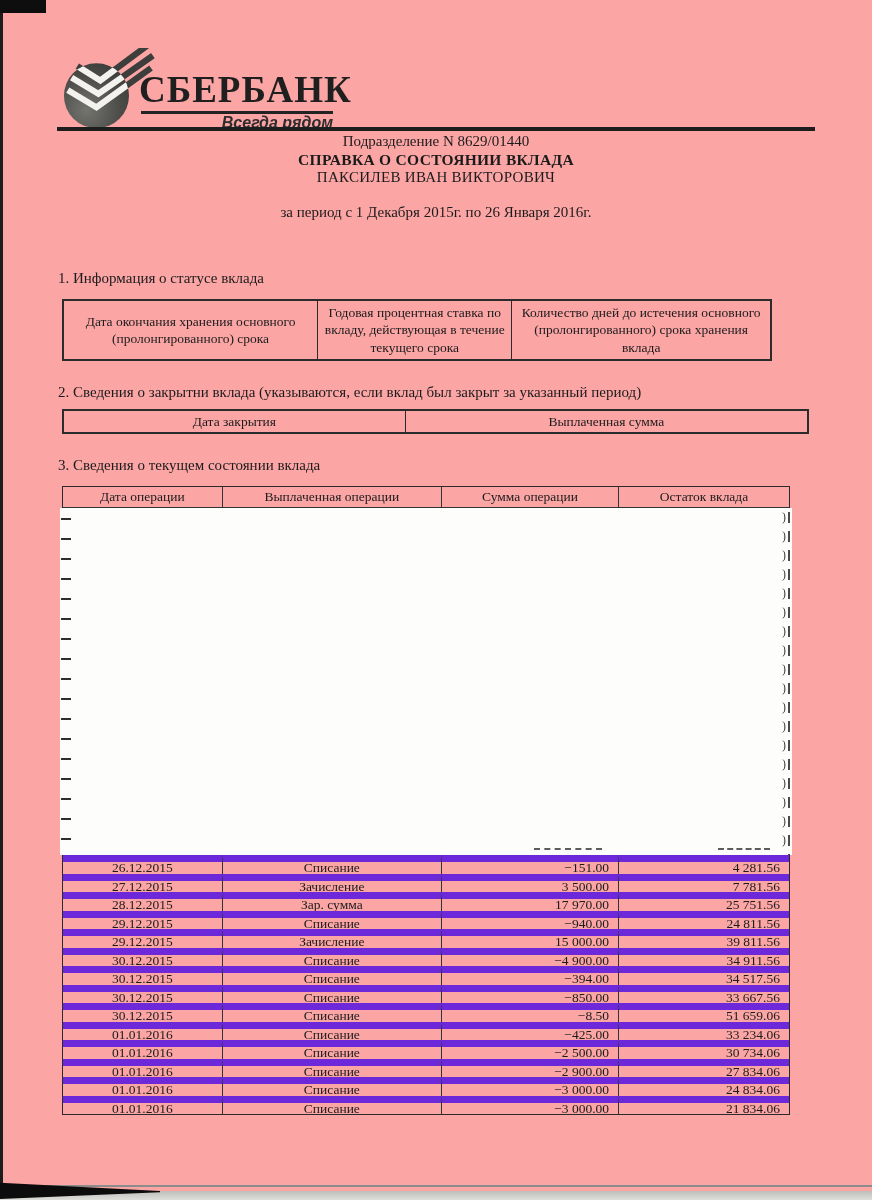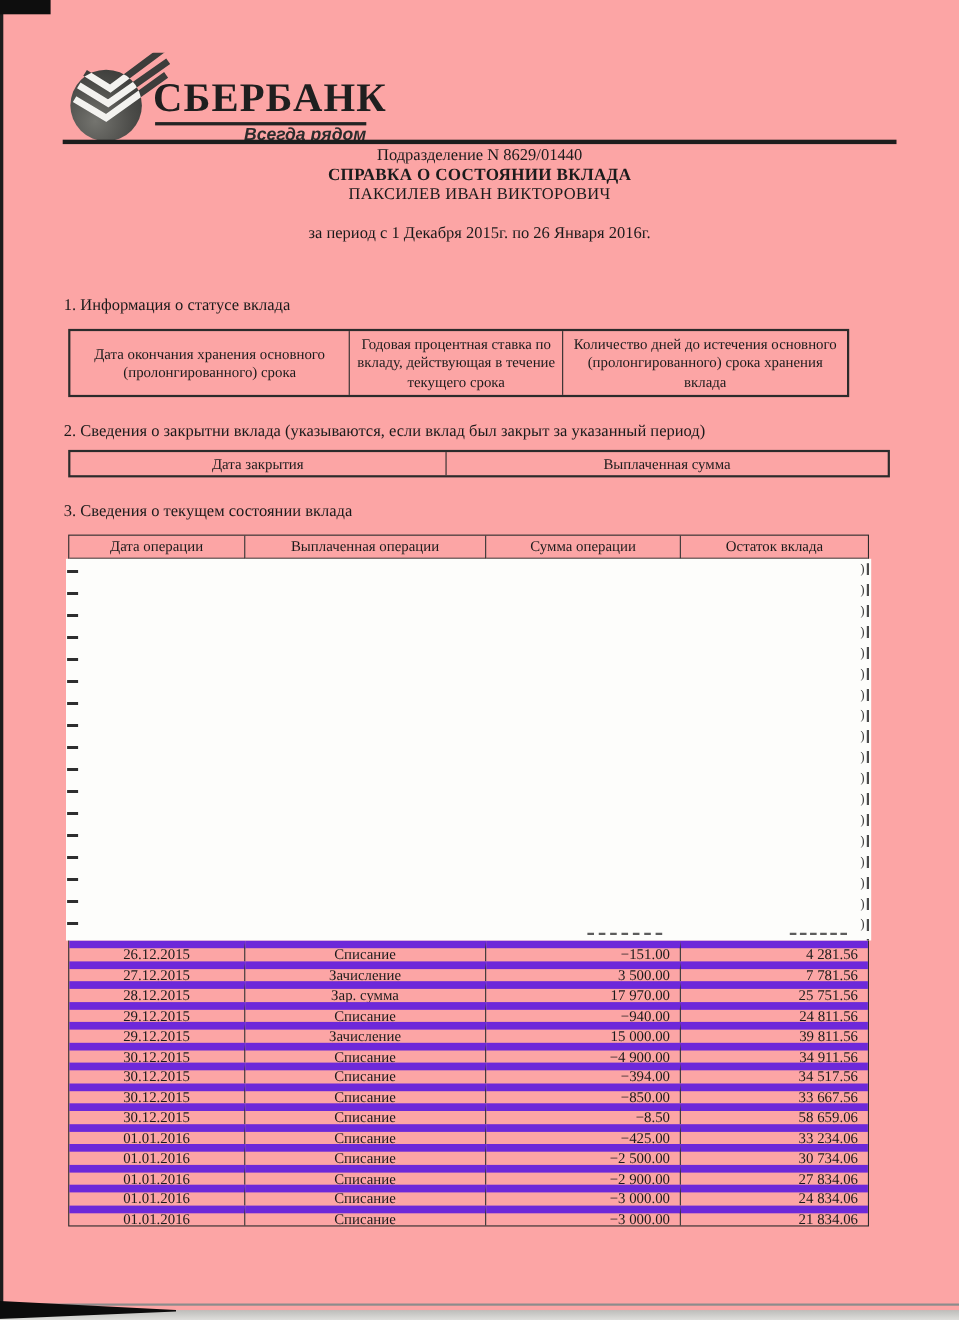--- a/index.html
+++ b/index.html
@@ -216,21 +216,21 @@
     <div class="tbl-row ops-row">
       <div class="cell c-date">30.12.2015</div>
       <div class="cell c-name">Списание</div>
       <div class="cell c-amount num">−850.00</div>
       <div class="cell c-balance num">33 667.56</div>
     </div>
     <div class="tbl-row ops-row">
       <div class="cell c-date">30.12.2015</div>
       <div class="cell c-name">Списание</div>
       <div class="cell c-amount num">−8.50</div>
-      <div class="cell c-balance num">58 659.06</div>
+      <div class="cell c-balance num">51 659.06</div>
     </div>
     <div class="tbl-row ops-row">
       <div class="cell c-date">01.01.2016</div>
       <div class="cell c-name">Списание</div>
       <div class="cell c-amount num">−425.00</div>
       <div class="cell c-balance num">33 234.06</div>
     </div>
     <div class="tbl-row ops-row">
       <div class="cell c-date">01.01.2016</div>
       <div class="cell c-name">Списание</div>

